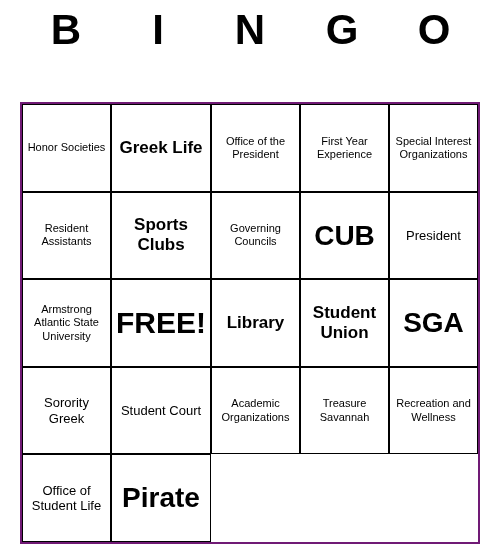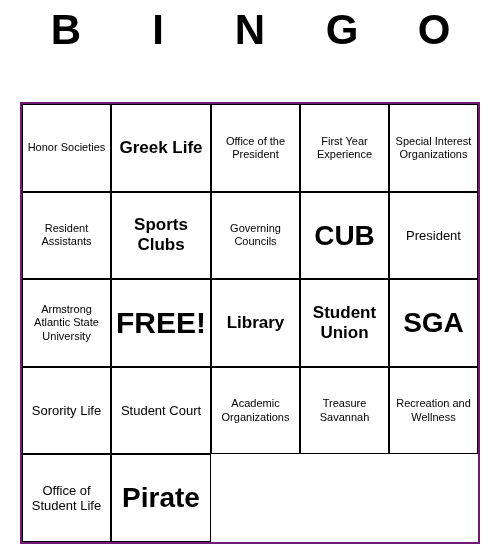--- a/index.html
+++ b/index.html
@@ -95,20 +95,20 @@
     <div class="bingo-cell small-text">Resident Assistants</div>
     <div class="bingo-cell large-text">Sports Clubs</div>
     <div class="bingo-cell small-text">Governing Councils</div>
     <div class="bingo-cell xl-text">CUB</div>
     <div class="bingo-cell">President</div>
     <div class="bingo-cell small-text">Armstrong Atlantic State University</div>
     <div class="bingo-cell free" style="background-color: rgb(255, 255, 255);">FREE!</div>
     <div class="bingo-cell large-text">Library</div>
     <div class="bingo-cell large-text">Student Union</div>
     <div class="bingo-cell xl-text">SGA</div>
-    <div class="bingo-cell">Sorority Life</div>
+    <div class="bingo-cell">Sorority Greek</div>
     <div class="bingo-cell">Student Court</div>
     <div class="bingo-cell small-text">Academic Organizations</div>
     <div class="bingo-cell small-text">Treasure Savannah</div>
     <div class="bingo-cell small-text">Recreation and Wellness</div>
     <div class="bingo-cell">Office of Student Life</div>
     <div class="bingo-cell xl-text">Pirate</div>
   </div>
 
 </body></html>

